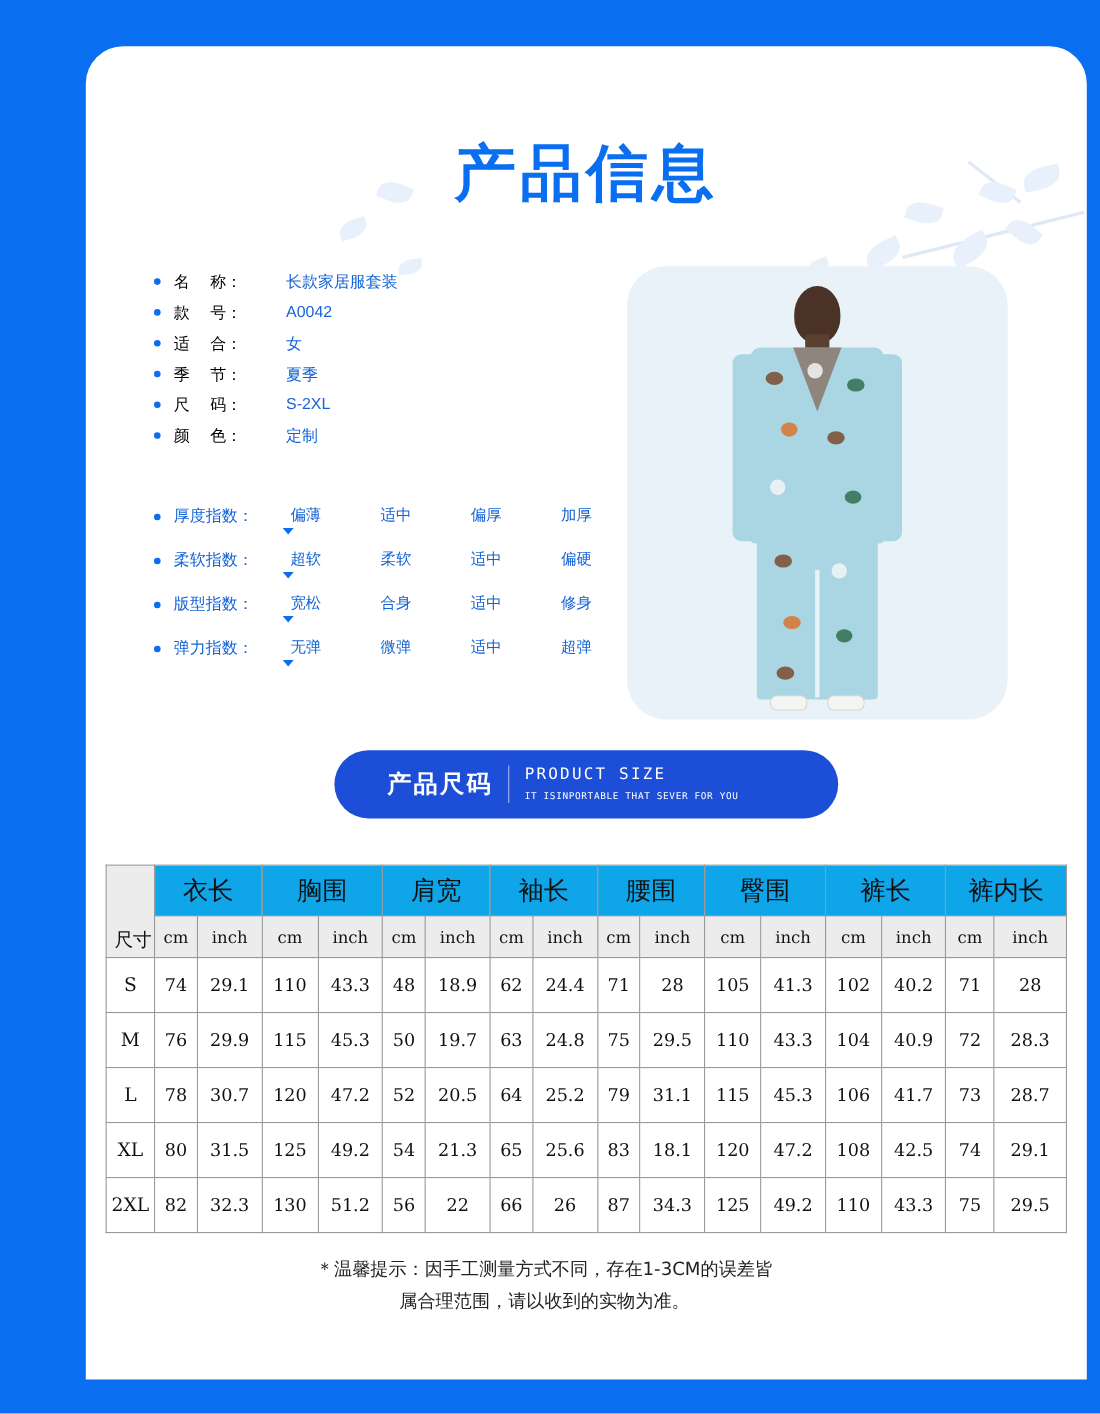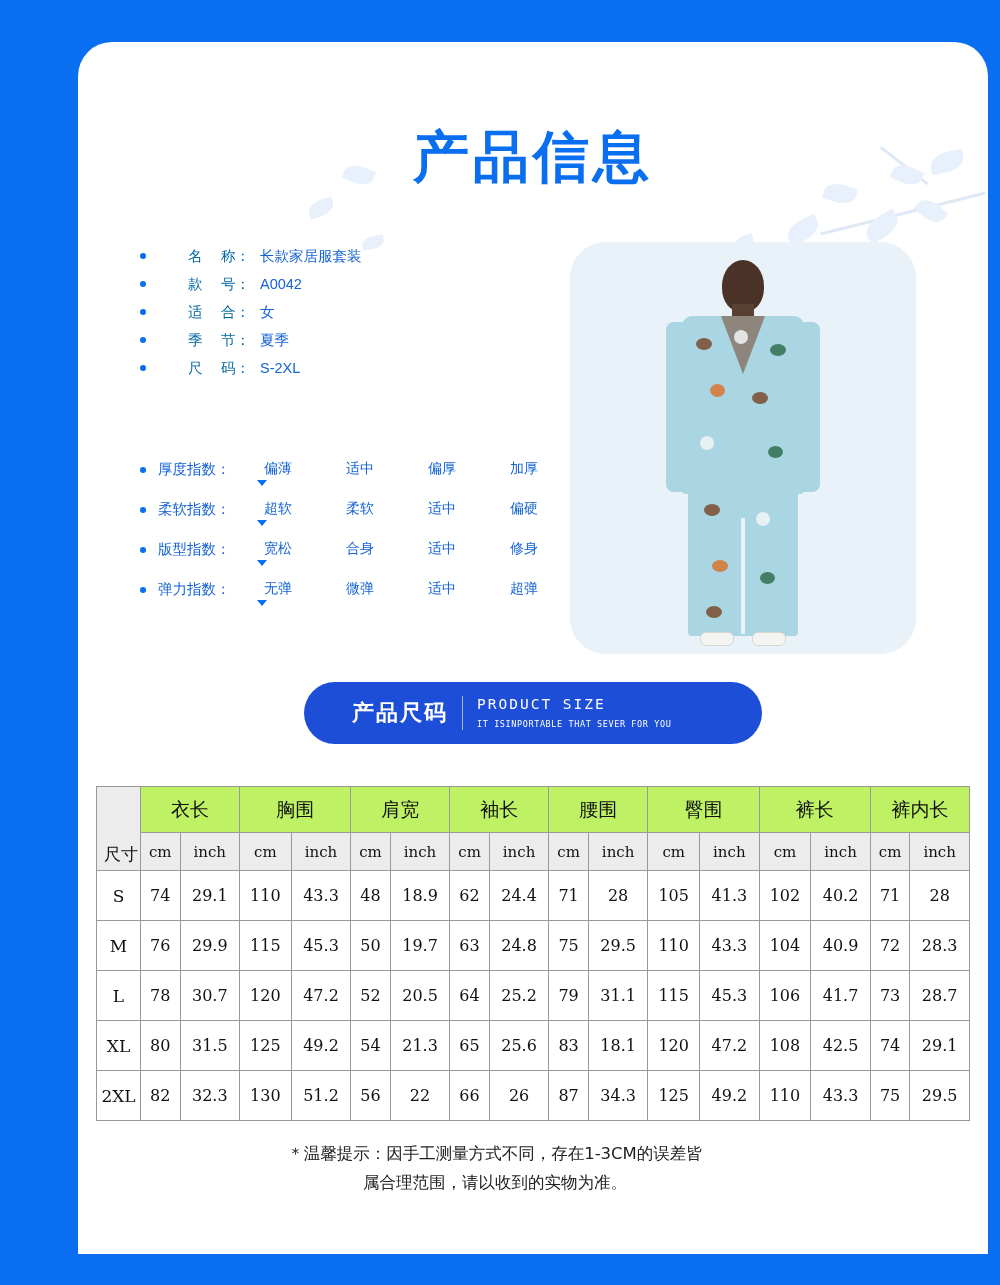--- a/index.html
+++ b/index.html
@@ -55,23 +55,22 @@
   }
   .dot {
     width: 6px; height: 6px; border-radius: 50%;
     background: #0a6ef0;
     margin-right: 12px;
     flex: 0 0 auto;
   }
   .info-label {
     width: 92px;
     letter-spacing: 0px;
-    color: #0369a1;
+    color: #000000;
     white-space: pre;
-    text-align: right;
   }
   .info-value {
     color: #1463d6;
     padding-left: 10px;
   }
   
   .idx {
     position: absolute;
     left: 62px;
     width: 400px;
@@ -237,21 +236,21 @@
     border-collapse: collapse;
     width: 874px;
     font-family: "DejaVu Serif", serif;
   }
   table.size th, table.size td {
     border: 1px solid #999;
     text-align: center;
     color: #111;
     font-weight: normal;
   }
-  .hdr-cell { background: #bef264; font-size: 19px; height: 46px; }
+  .hdr-cell { background: #0ea5e9; font-size: 23px; height: 46px; }
   .hdr-unit { background: #ececec; font-size: 15px; height: 38px; }
   .corner {
     background: #ececec;
     font-size: 17px;
     vertical-align: bottom;
     text-align: left;
     padding-left: 6px;
     padding-bottom: 4px;
   }
   td.sz { font-size: 17px; height: 50px; width: 44px; }
@@ -311,20 +310,25 @@
     </div>
     <div class="info-row">
       <span class="dot"></span>
       <span class="info-label">季　 节：</span>
       <span class="info-value">夏季</span>
     </div>
     <div class="info-row">
       <span class="dot"></span>
       <span class="info-label">尺　 码：</span>
       <span class="info-value">S-2XL</span>
+    </div>
+    <div class="info-row">
+      <span class="dot"></span>
+      <span class="info-label">颜　 色：</span>
+      <span class="info-value">定制</span>
     </div>
   </div>
 
   <div class="idx" style="top:418px;">
 
     <div class="idx-row">
       <div class="idx-head">
         <span class="dot" style="margin-top:7px;"></span>
         <span class="idx-label">厚度指数：</span>
         <span class="idx-opts">

